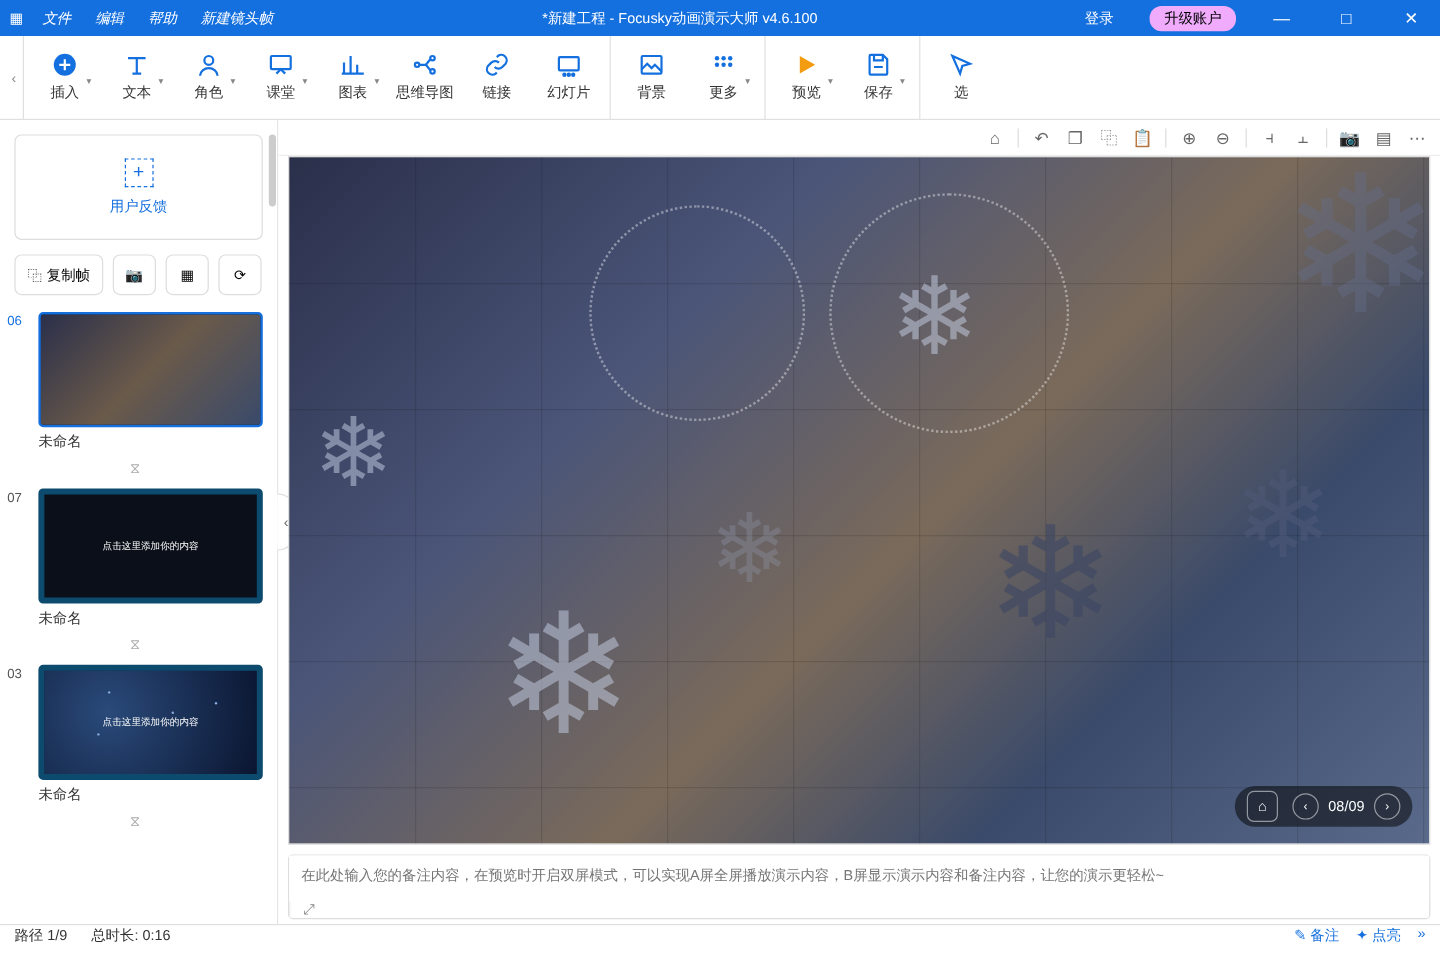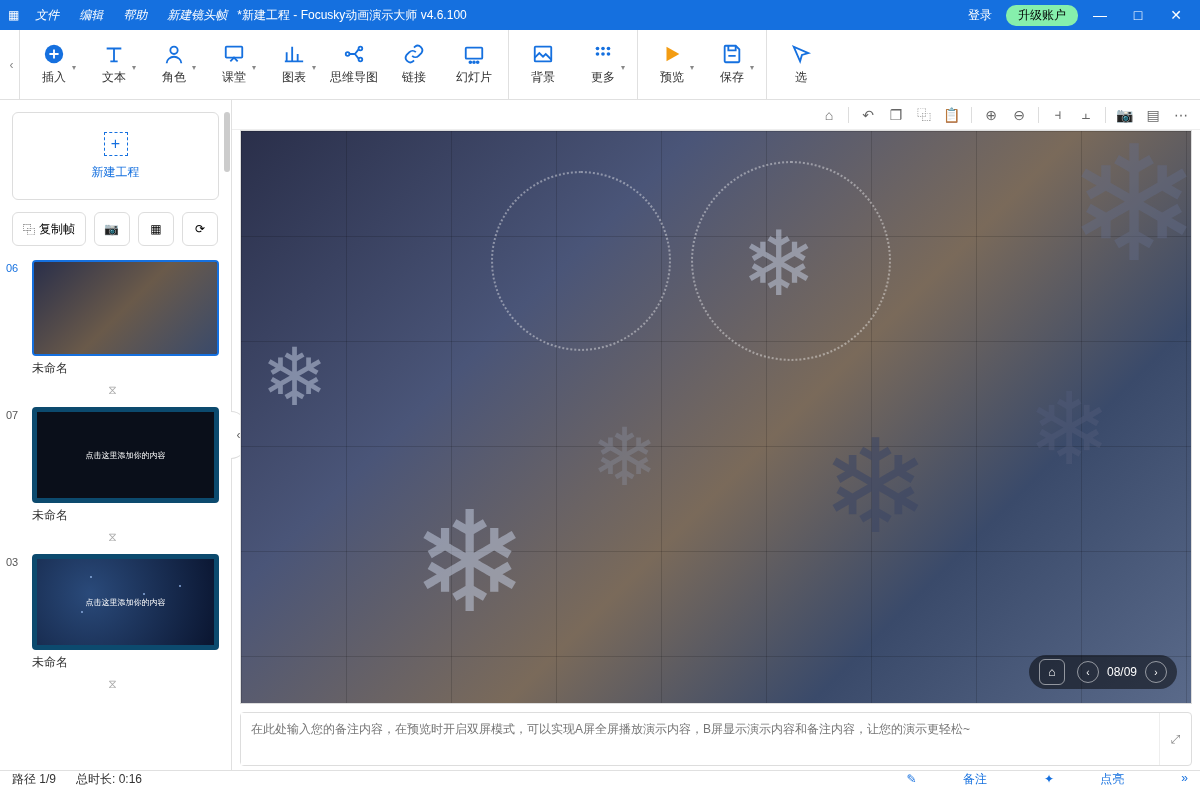--- a/index.html
+++ b/index.html
@@ -1,21 +1,21 @@
 <!DOCTYPE html>
 <html><head>
 <meta charset="utf-8">
 <style>
 * { margin:0; padding:0; box-sizing:border-box; font-family:"Microsoft YaHei",sans-serif; }
 body { width:1200px; height:800px; overflow:hidden; background:#fff; font-size:12px; }
 .titlebar { height:30px; background:#1570DF; color:#fff; display:flex; align-items:center; padding:0 8px; font-size:12px; }
 .titlebar .menu-item { padding:0 10px; cursor:pointer;font-style:italic; }
-.titlebar .title { flex:1; text-align:left; }
-.titlebar .right { display:flex; align-items:center; gap:6px;justify-content:space-between; }
-.titlebar .upgrade { background:#86efac; color:#000; padding:2px 12px; border-radius:10px; }
+.titlebar .title { flex:1; text-align:center; }
+.titlebar .right { display:flex; align-items:center; gap:22px;justify-content:space-between; }
+.titlebar .upgrade { background:#f0abfc; color:#000; padding:2px 12px; border-radius:10px; }
 .titlebar .login { padding:0 8px; }
 .winbtn { width:32px; text-align:center; font-size:14px; cursor:pointer; }
 
 .toolbar { height:70px; background:#fff; border-bottom:1px solid #e0e0e0; display:flex; align-items:center; padding:0 4px; }
 .collbtn { width:16px; height:70px; display:flex; align-items:center; justify-content:center; border-right:1px solid #e0e0e0; color:#888; cursor:pointer; }
 .tool-group { display:flex; align-items:center; height:70px; border-right:1px solid #e0e0e0; padding:0 4px; }
 .tool-btn { display:flex; flex-direction:column; align-items:center; justify-content:center; width:60px; height:60px; cursor:pointer; color:#333; gap:4px; position:relative; }
 .tool-btn .ico { width:22px; height:22px; color:#1570DF; display:flex; align-items:center; justify-content:center; }
 .tool-btn.disabled .ico { color:#bbb; }
 .tool-btn.disabled { color:#bbb; }
@@ -49,27 +49,27 @@
 .canvas { flex:1; margin:0 8px 8px; border:1px solid #ddd; position:relative; overflow:hidden; background:linear-gradient(135deg,#2a2f4a 0%, #4a5578 30%, #7a6a5a 55%, #3a4a6a 75%, #5a6a8a 100%); }
 .grid { position:absolute; inset:0; background-image:linear-gradient(rgba(0,0,0,.15) 1px,transparent 1px),linear-gradient(90deg,rgba(0,0,0,.15) 1px,transparent 1px); background-size:105px 105px; }
 .snow-circle { position:absolute; border:2px dotted rgba(255,255,255,.4); border-radius:50%; }
 .snowflake { position:absolute; color:rgba(200,210,230,.5); font-size:60px; }
 .page-nav { position:absolute; right:14px; bottom:14px; display:flex; align-items:center; gap:8px; background:rgba(0,0,0,.5); border-radius:20px; padding:4px 10px; color:#fff; font-size:12px; }
 .page-nav .pn-btn { width:22px; height:22px; border:1px solid rgba(255,255,255,.5); border-radius:50%; display:flex; align-items:center; justify-content:center; cursor:pointer; font-size:10px; }
 .page-nav .pn-home { width:26px; height:26px; border:1px solid rgba(255,255,255,.5); border-radius:6px; display:flex; align-items:center; justify-content:center; cursor:pointer; margin-right:4px; }
 
 .collapse-handle { position:absolute; left:-1px; top:50%; transform:translateY(-50%); width:16px; height:48px; background:#fff; border:1px solid #ddd; border-left:none; border-radius:0 24px 24px 0; display:flex; align-items:center; justify-content:center; cursor:pointer; color:#666; font-size:12px; }
 
-.notes { margin:0 8px 4px; border:1px solid #ddd; border-radius:4px; height:54px; display:flex; }
+.notes { margin:0 8px 4px; border:1px solid #ddd; border-radius:4px; height:54px; display:flex;flex-direction:column; }
 .notes-input { flex:1; border:none; padding:8px 10px; color:#aaa; font-size:12px; resize:none; outline:none; }
 .notes-expand { width:32px; display:flex; align-items:center; justify-content:center; border-left:1px solid #eee; cursor:pointer; color:#888; }
 
 .statusbar { height:44px; border-top:1px solid #e0e0e0; display:flex; align-items:flex-start; padding:0 12px; font-size:12px; color:#333; }
 .statusbar .right { margin-left:auto; display:flex; gap:14px; color:#1570DF; }
-.statusbar .right span { cursor:pointer;margin-left:43px; }
+.statusbar .right span { cursor:pointer; }
 
 svg { width:100%; height:100%; }
 .thumb1-bg { background:linear-gradient(135deg,#2a2f4a,#6a5a4a 50%,#3a4a6a); position:absolute; inset:0; }
 .thumb3-bg { background:radial-gradient(circle at 30% 40%,#2a4a7a,#0a1530); position:absolute; inset:0; }
 .star { position:absolute; width:2px; height:2px; background:#8ad; border-radius:50%; }
 </style>
 </head>
 <body>
 
 <div class="titlebar">
@@ -228,21 +228,21 @@
   </div>
 </div>
 
 <div class="main">
   <div class="sidebar">
     <div class="sidebar-scroll">
         <div class="sidebar-scroll-thumb"></div>
       </div>
     <div class="new-frame">
       <div class="plus">+</div>
-      <span>新建工程</span>
+      <span>用户反馈</span>
     </div>
     <div class="frame-actions">
       <div class="fa-btn">
           <span>⿻</span>
           <span>复制帧</span>
         </div>
       <div class="fa-btn icon-only">
           <span>📷</span>
         </div>
       <div class="fa-btn icon-only">

